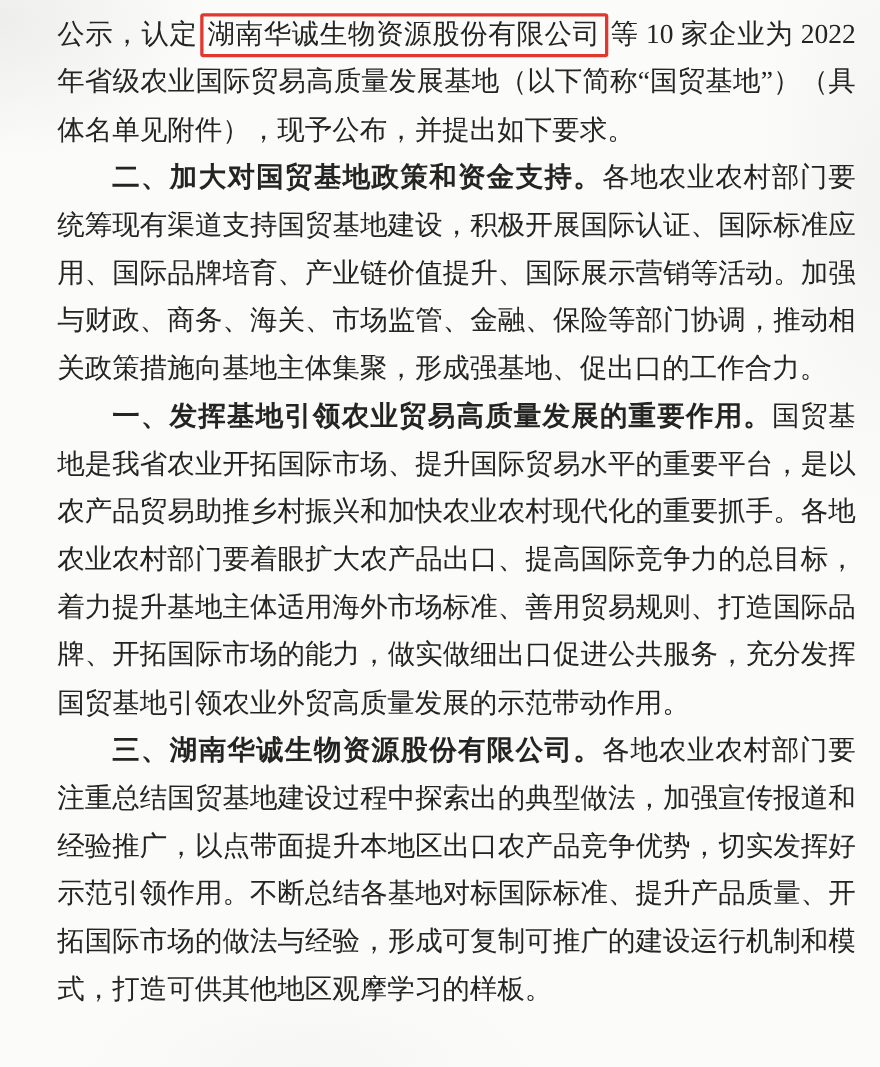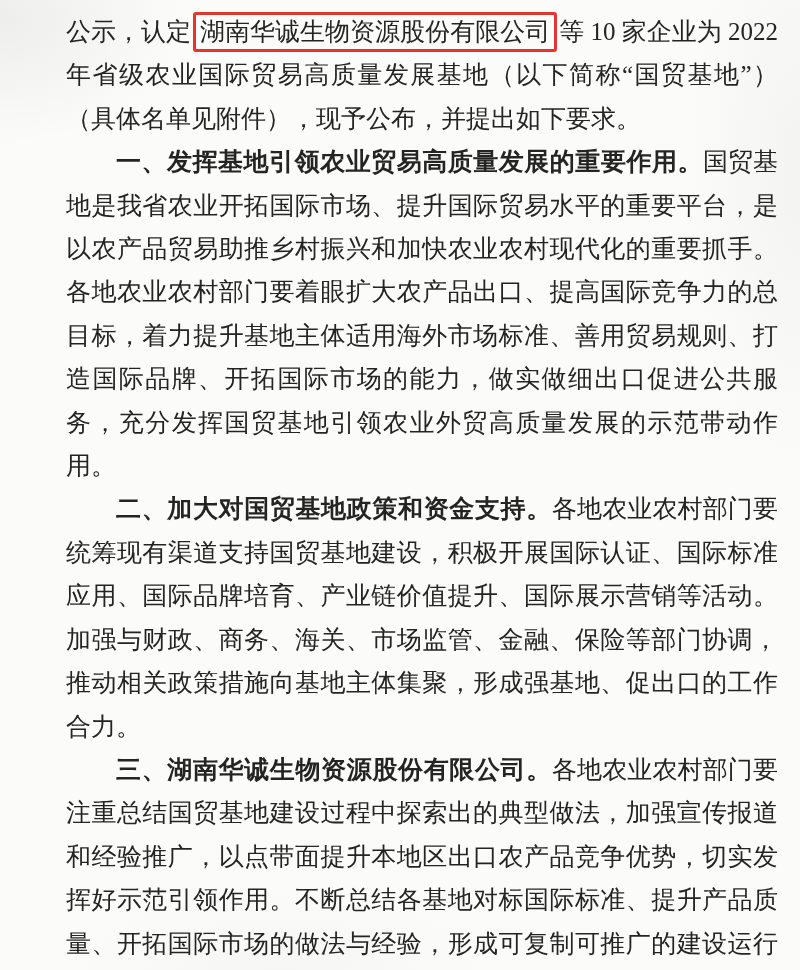--- a/index.html
+++ b/index.html
@@ -14,21 +14,21 @@
     overflow: hidden;
     background:
       radial-gradient(ellipse 260px 180px at 0% 2%, rgba(120,120,120,0.10), rgba(120,120,120,0) 70%),
       radial-gradient(ellipse 160px 420px at 100% 18%, rgba(140,140,140,0.07), rgba(140,140,140,0) 70%),
       radial-gradient(ellipse 300px 120px at 35% 100%, rgba(150,150,150,0.05), rgba(150,150,150,0) 70%),
       #fbfbf9;
     font-family: "Liberation Serif", "DejaVu Serif", serif;
     font-size: 25px;
     line-height: 43.4px;
     text-align: justify;
-    padding: 10px 22px 0 66px;
+    padding: 10px 22px 0 52px;
   }
   .page p {
     margin: 0;
   }
   .indent {
     text-indent: 2em;
   }
   .sec-heading {
     font-family: "Liberation Sans", "DejaVu Sans", sans-serif;
     font-weight: 700;
@@ -47,24 +47,24 @@
 </head>
 <body>
 
 <div class="page" style="color: rgb(36, 36, 36);">
 
   <p>
     <span>公示，认定</span><span class="hl-box" style="border-color: rgb(224, 55, 46);">湖南华诚生物资源股份有限公司</span><span>等 10 家企业为 2022 年省级农业国际贸易高质量发展基地（以下简称“国贸基地”）（具体名单见附件），现予公布，并提出如下要求。</span>
   </p>
 
   <p class="indent">
-    <b class="sec-heading">一、发挥基地引领农业贸易高质量发展的重要作用。</b><span>国贸基地是我省农业开拓国际市场、提升国际贸易水平的重要平台，是以农产品贸易助推乡村振兴和加快农业农村现代化的重要抓手。各地农业农村部门要着眼扩大农产品出口、提高国际竞争力的总目标，着力提升基地主体适用海外市场标准、善用贸易规则、打造国际品牌、开拓国际市场的能力，做实做细出口促进公共服务，充分发挥国贸基地引领农业外贸高质量发展的示范带动作用。</span>
+    <b class="sec-heading">二、加大对国贸基地政策和资金支持。</b><span>各地农业农村部门要统筹现有渠道支持国贸基地建设，积极开展国际认证、国际标准应用、国际品牌培育、产业链价值提升、国际展示营销等活动。加强与财政、商务、海关、市场监管、金融、保险等部门协调，推动相关政策措施向基地主体集聚，形成强基地、促出口的工作合力。</span>
   </p>
 
   <p class="indent">
-    <b class="sec-heading">二、加大对国贸基地政策和资金支持。</b><span>各地农业农村部门要统筹现有渠道支持国贸基地建设，积极开展国际认证、国际标准应用、国际品牌培育、产业链价值提升、国际展示营销等活动。加强与财政、商务、海关、市场监管、金融、保险等部门协调，推动相关政策措施向基地主体集聚，形成强基地、促出口的工作合力。</span>
+    <b class="sec-heading">一、发挥基地引领农业贸易高质量发展的重要作用。</b><span>国贸基地是我省农业开拓国际市场、提升国际贸易水平的重要平台，是以农产品贸易助推乡村振兴和加快农业农村现代化的重要抓手。各地农业农村部门要着眼扩大农产品出口、提高国际竞争力的总目标，着力提升基地主体适用海外市场标准、善用贸易规则、打造国际品牌、开拓国际市场的能力，做实做细出口促进公共服务，充分发挥国贸基地引领农业外贸高质量发展的示范带动作用。</span>
   </p>
 
   <p class="indent">
     <b class="sec-heading">三、湖南华诚生物资源股份有限公司。</b><span>各地农业农村部门要注重总结国贸基地建设过程中探索出的典型做法，加强宣传报道和经验推广，以点带面提升本地区出口农产品竞争优势，切实发挥好示范引领作用。不断总结各基地对标国际标准、提升产品质量、开拓国际市场的做法与经验，形成可复制可推广的建设运行机制和模式，打造可供其他地区观摩学习的样板。</span>
   </p>
 
 </div>
 
 </body></html>

